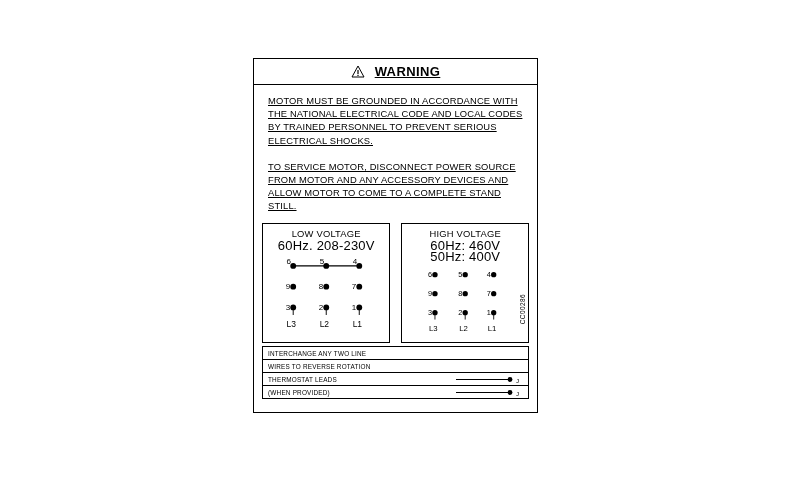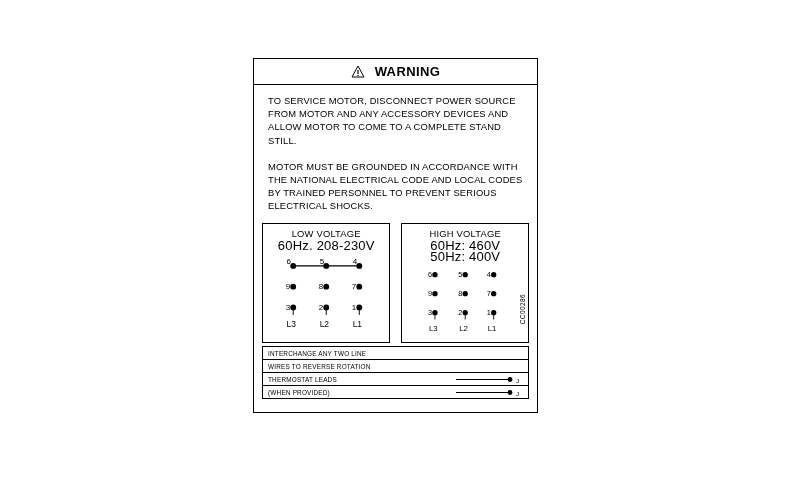--- a/index.html
+++ b/index.html
@@ -18,20 +18,21 @@
   
   #plate {
     position: absolute;
     left: 253px;
     top: 58px;
     width: 285px;
     height: 355px;
     border: 1.5px solid #000;
     box-sizing: border-box;
     background: #fff;
+    text-decoration: underline;
   }
 
   
   .warn-header {
     height: 26px;
     border-bottom: 1.5px solid #000;
     display: flex;
     align-items: center;
     justify-content: center;
     gap: 10px;
@@ -153,22 +154,22 @@
   <div class="warn-header">
     <svg class="tri-icon" viewBox="0 0 14 13">
       <polygon points="7,1 13,12 1,12" fill="none" stroke="#000" stroke-width="1"></polygon>
       <rect x="6.4" y="5" width="1.2" height="4" fill="#000"></rect>
       <rect x="6.4" y="9.8" width="1.2" height="1.2" fill="#000"></rect>
     </svg>
     <span class="warn-title">WARNING</span>
   </div>
 
   <div class="warn-body">
+    <div class="warn-para">MOTOR MUST BE GROUNDED IN ACCORDANCE WITH THE NATIONAL ELECTRICAL CODE AND LOCAL CODES BY TRAINED PERSONNEL TO PREVENT SERIOUS ELECTRICAL SHOCKS.</div>
     <div class="warn-para">TO SERVICE MOTOR, DISCONNECT POWER SOURCE FROM MOTOR AND ANY ACCESSORY DEVICES AND ALLOW MOTOR TO COME TO A COMPLETE STAND STILL.</div>
-    <div class="warn-para">MOTOR MUST BE GROUNDED IN ACCORDANCE WITH THE NATIONAL ELECTRICAL CODE AND LOCAL CODES BY TRAINED PERSONNEL TO PREVENT SERIOUS ELECTRICAL SHOCKS.</div>
   </div>
 
   <div class="diagrams">
 
     <div class="diagram-box dbox-low">
       <div class="dtitle">
         <div class="t1">LOW VOLTAGE</div>
         <div class="t2">60Hz. 208-230V</div>
       </div>
       <svg class="wiring" viewBox="0 0 134 88">

